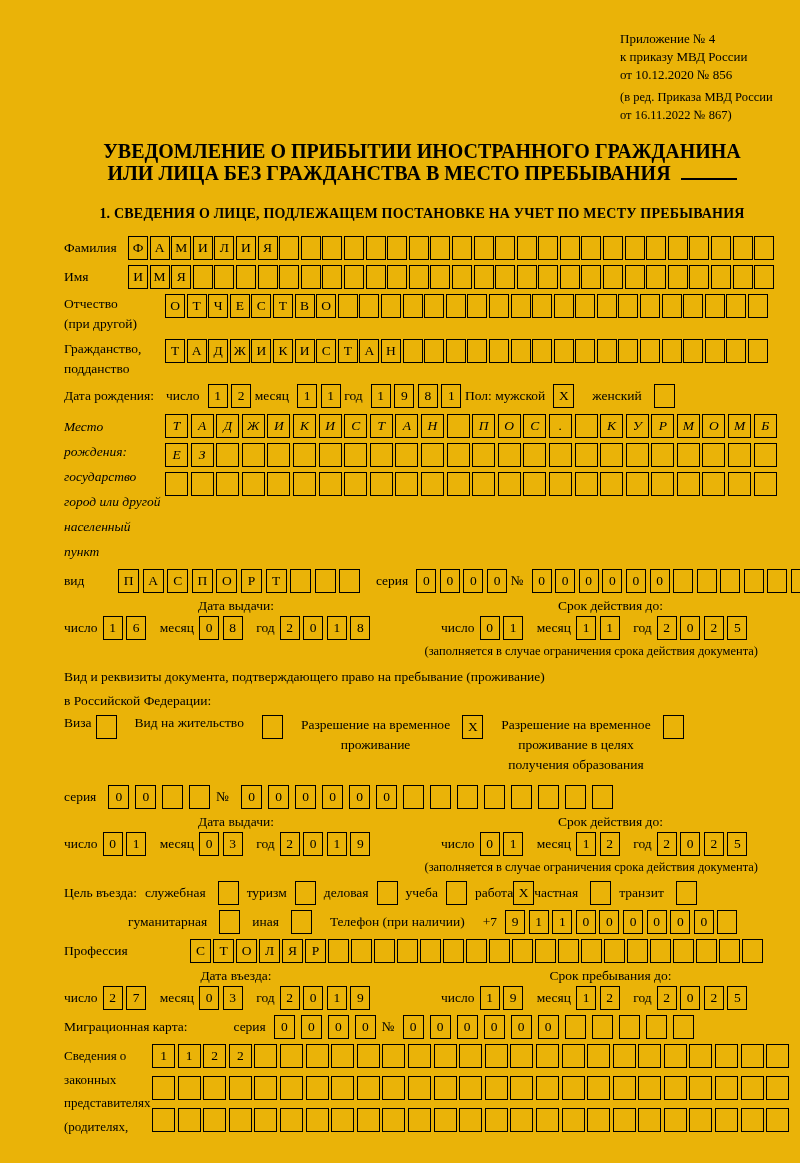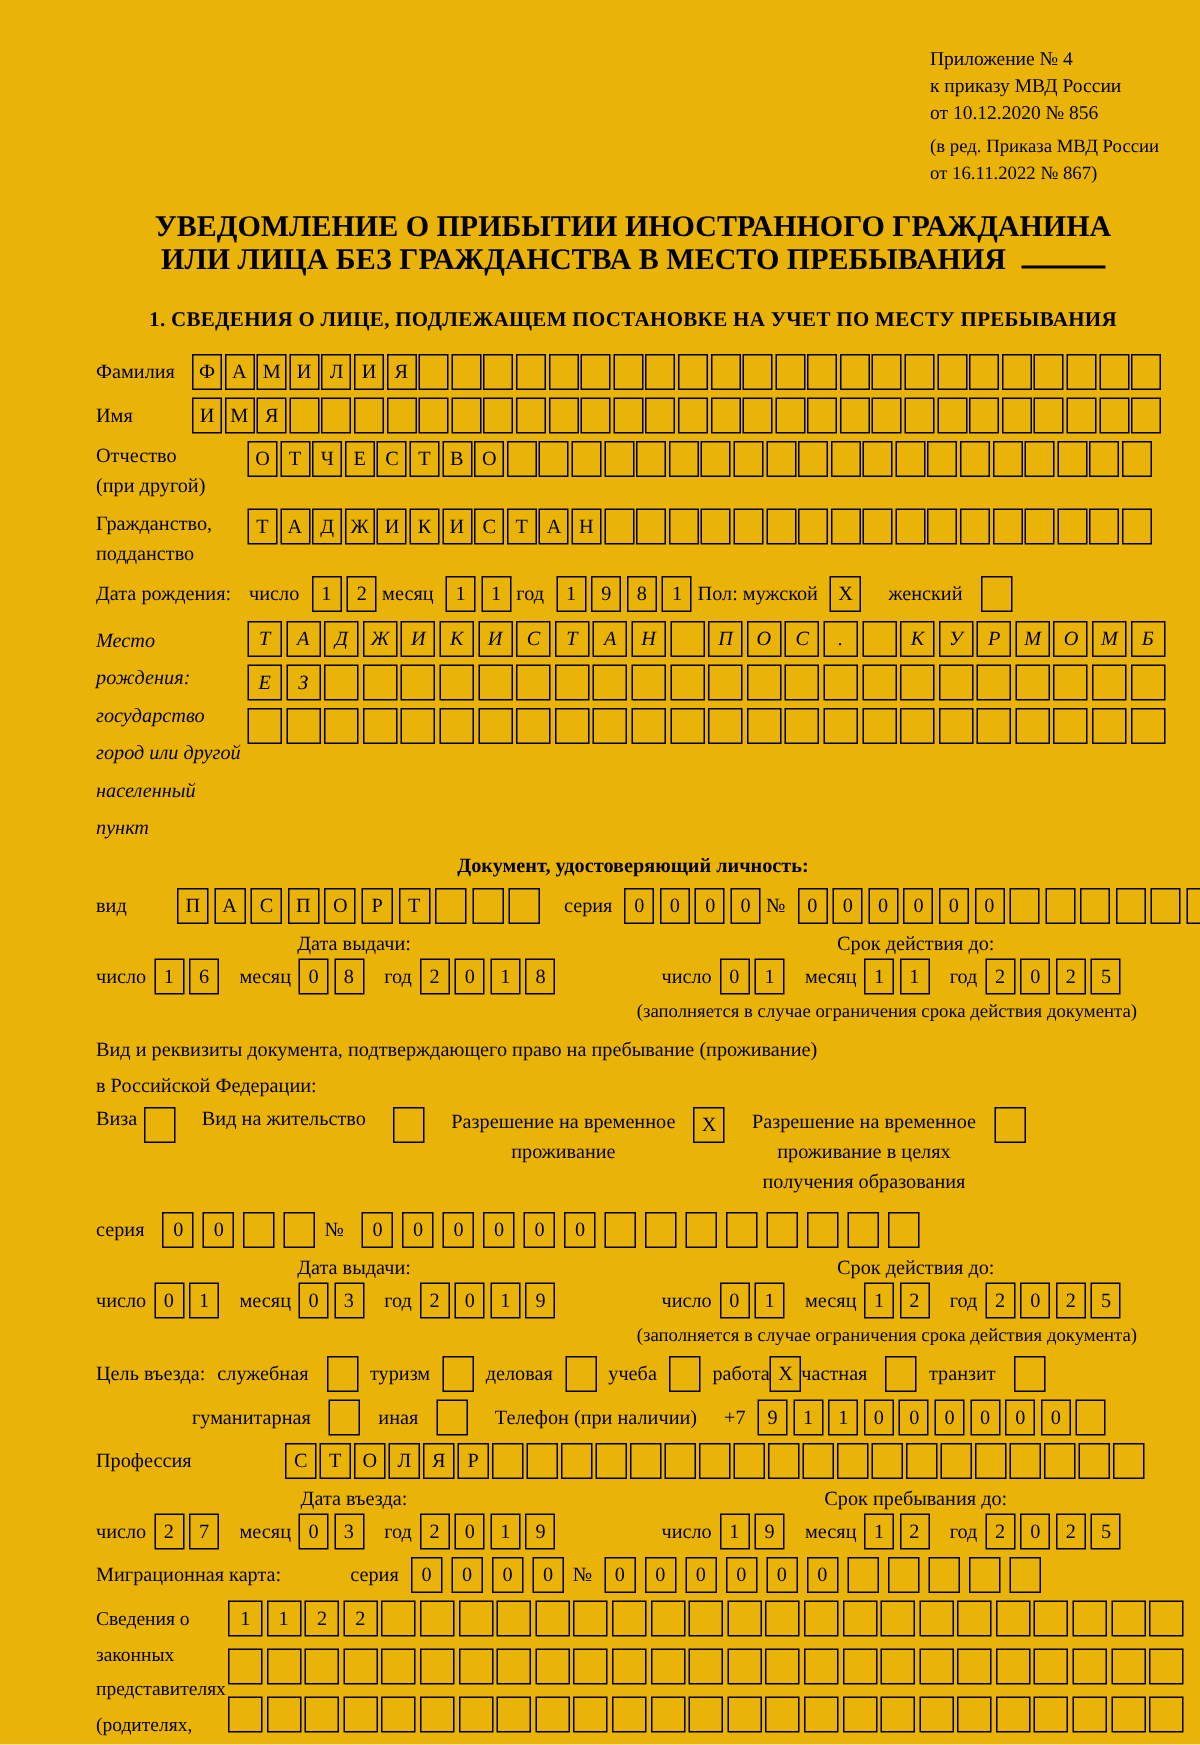--- a/index.html
+++ b/index.html
@@ -350,21 +350,20 @@
             <span class="cell"></span>
             <span class="cell"></span>
             <span class="cell"></span>
             <span class="cell"></span>
             <span class="cell"></span>
             <span class="cell"></span>
           </span>
       </span>
     </div>
 
-    <div class="doc-heading">Документ, удостоверяющий личность:</div>
 
     <div class="row">
       <span class="lbl w-vid">вид</span>
       <span class="cells med dt">
           <span class="cell">П</span>
           <span class="cell">А</span>
           <span class="cell">С</span>
           <span class="cell">П</span>
           <span class="cell">О</span>
           <span class="cell">Р</span>

